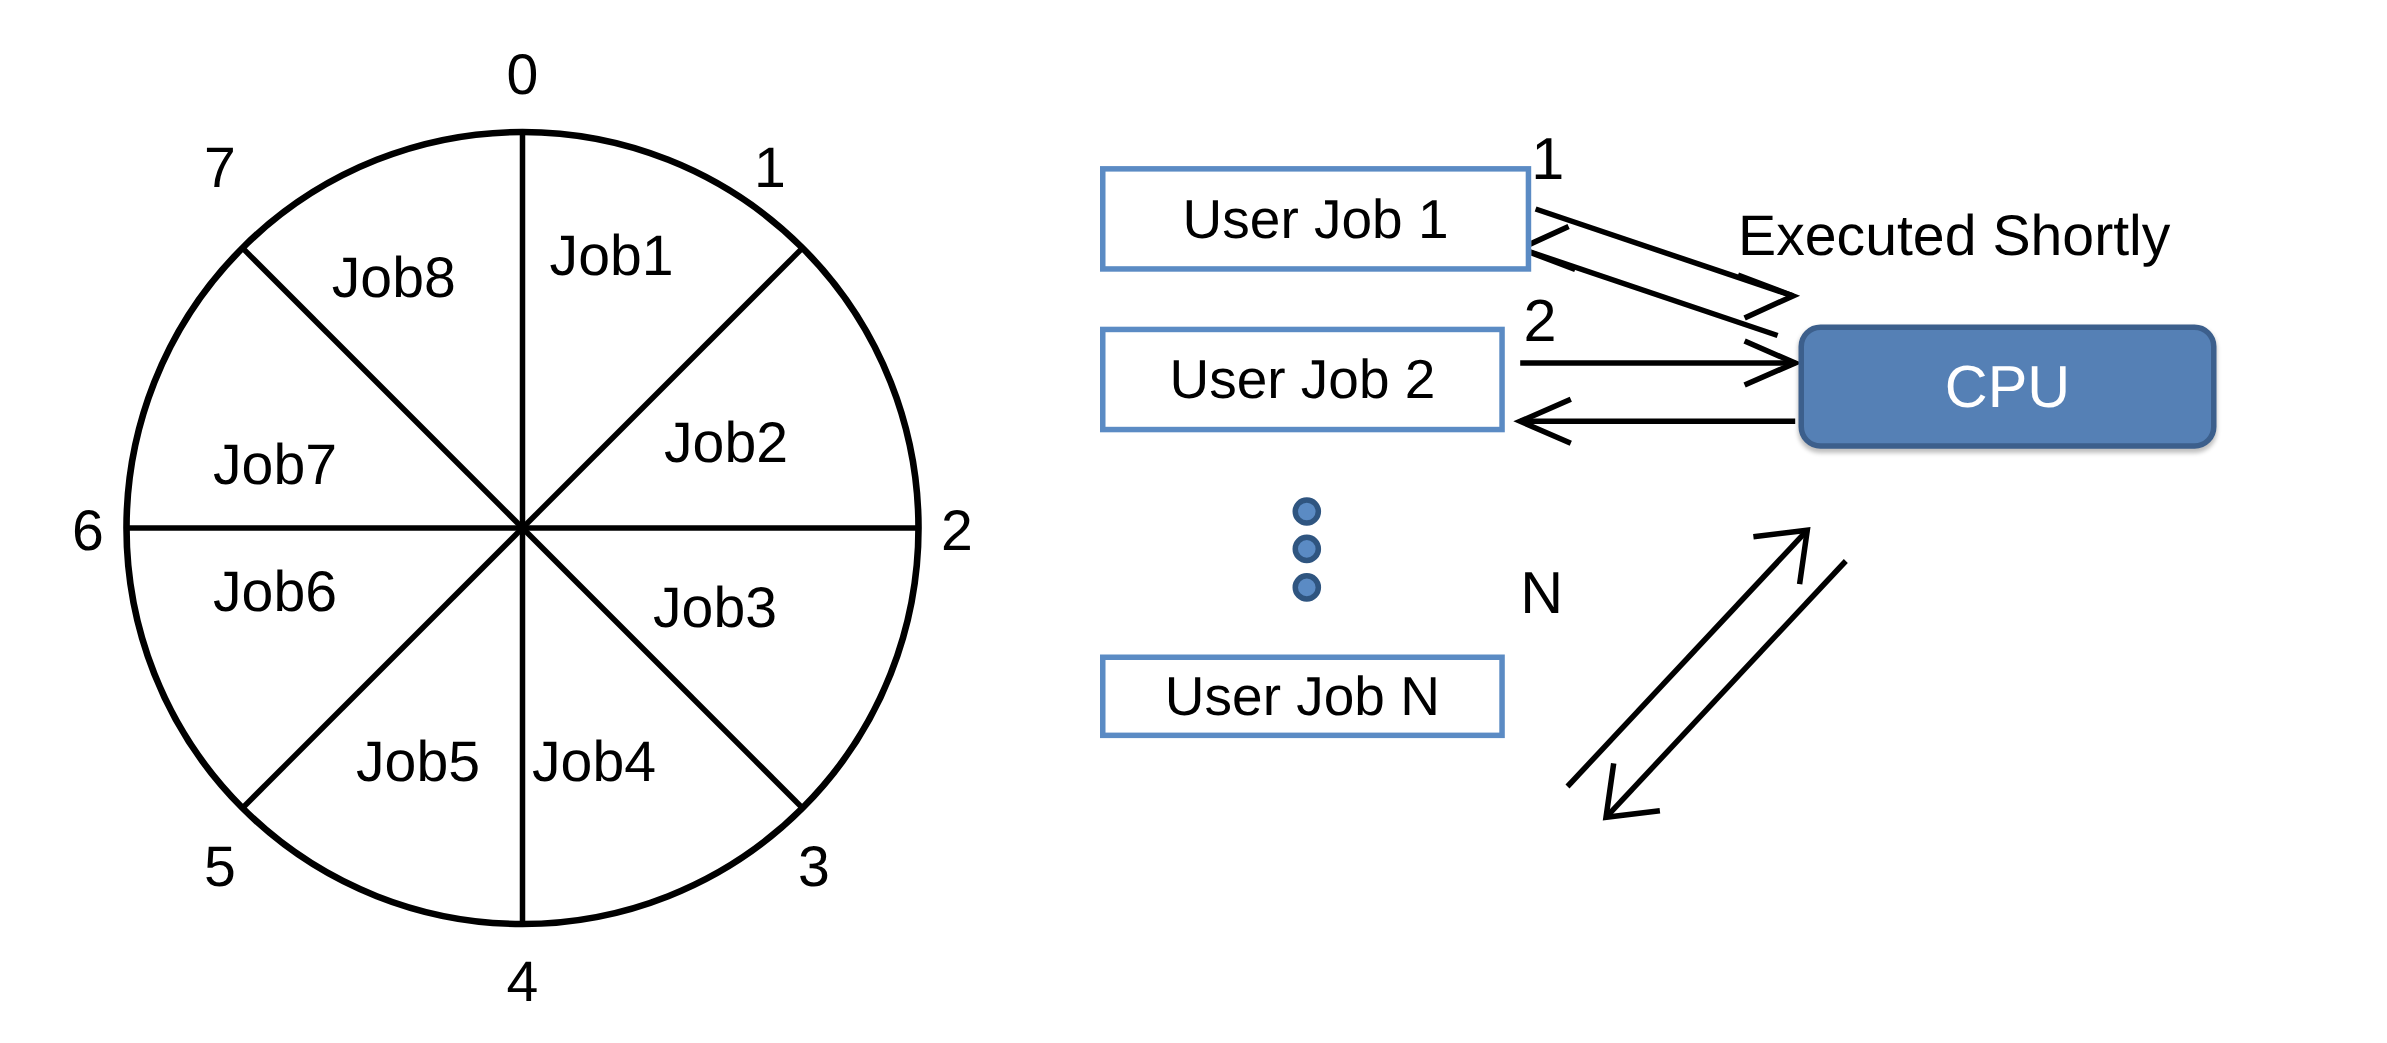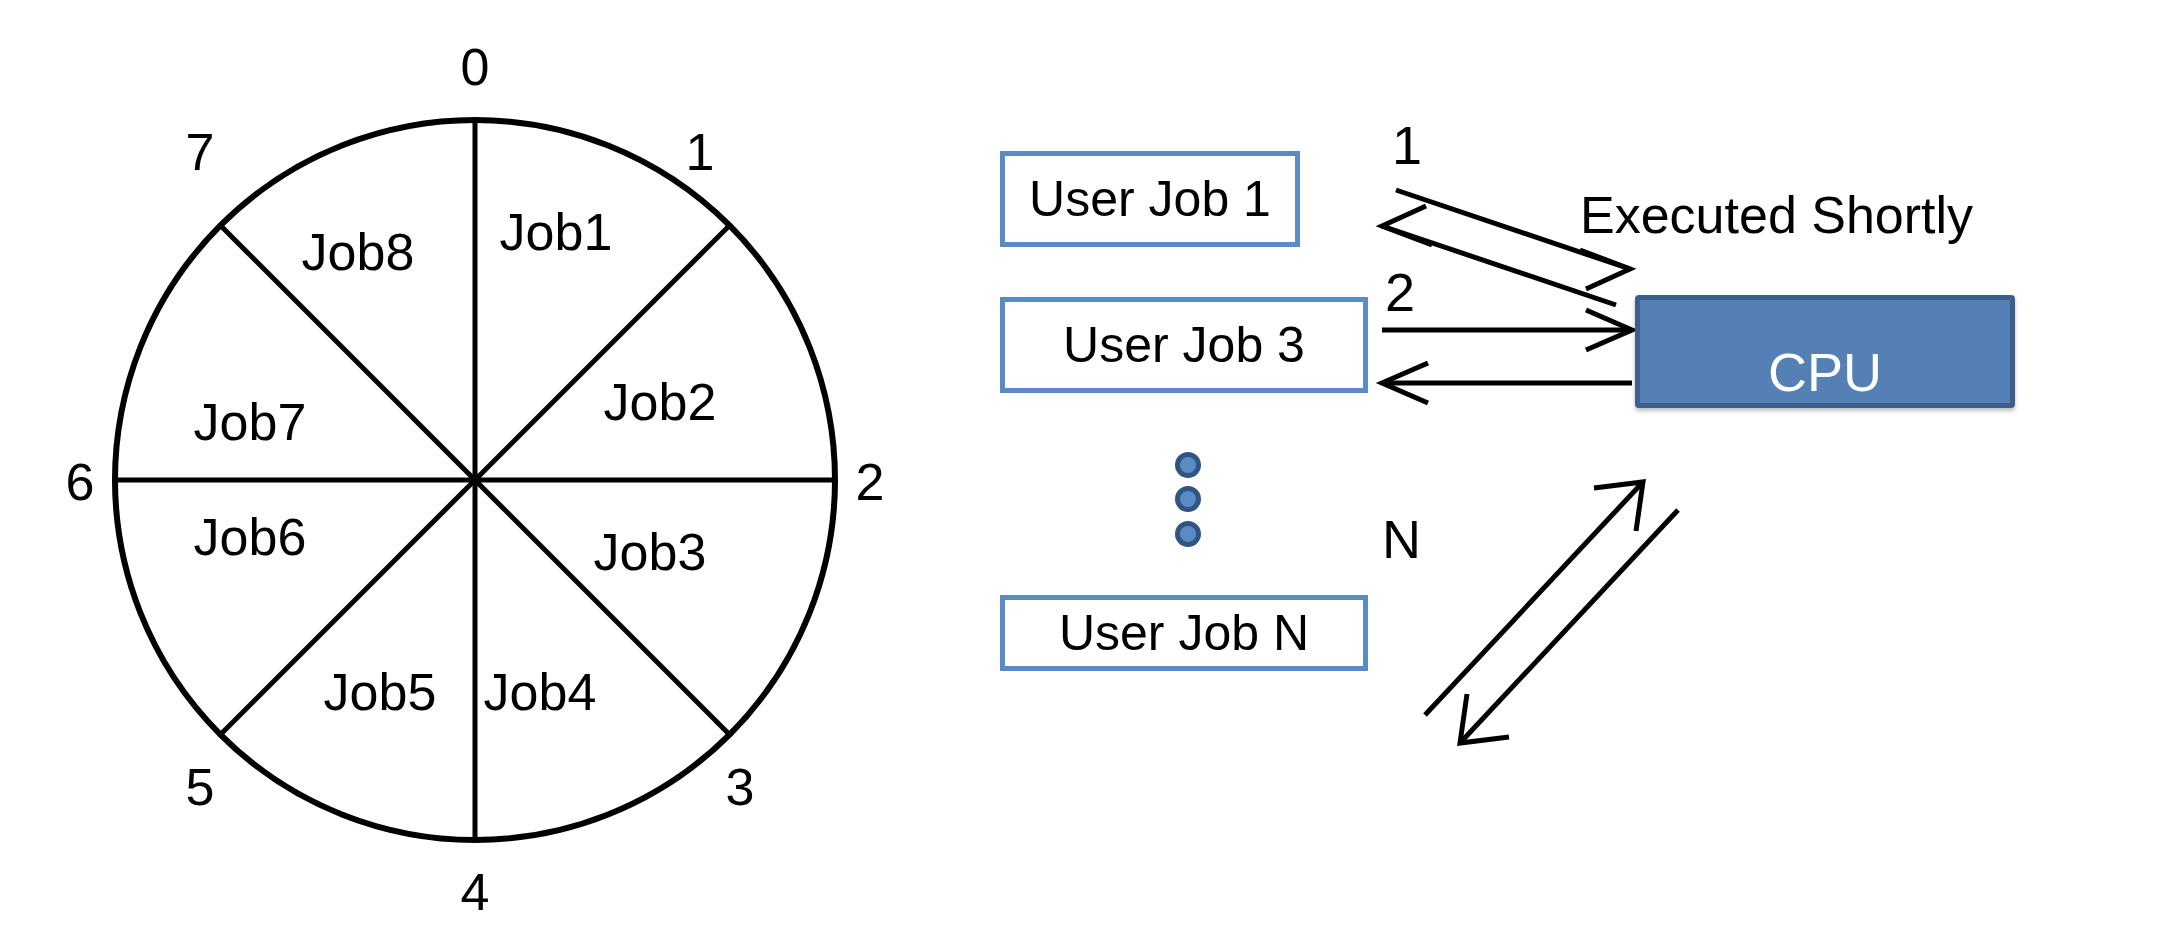--- a/index.html
+++ b/index.html
@@ -55,23 +55,23 @@
     font-size: 50px;
     color: #000000;
     font-family: "Liberation Sans", sans-serif;
     white-space: nowrap;
   }
   .cpu-box {
     position: absolute;
     box-sizing: border-box;
     background: #5580B5;
     border: 5px solid #3C5F8C;
-    border-radius: 4px;
+    border-radius: 20px;
     display: flex;
-    align-items: flex-end;
+    align-items: center;
     justify-content: center;
     box-shadow: 0 3px 4px rgba(0,0,0,0.25);
   }
   .cpu-label {
     font-size: 54px;
     color: #ffffff;
     font-family: "Liberation Sans", sans-serif;
   }
   .flow-num {
     position: absolute;
@@ -166,26 +166,26 @@
     <text class="sector-label" x="556" y="250" text-anchor="middle">Job1</text>
     <text class="sector-label" x="660" y="420" text-anchor="middle">Job2</text>
     <text class="sector-label" x="650" y="570" text-anchor="middle">Job3</text>
     <text class="sector-label" x="540" y="710" text-anchor="middle">Job4</text>
     <text class="sector-label" x="380" y="710" text-anchor="middle">Job5</text>
     <text class="sector-label" x="250" y="555" text-anchor="middle">Job6</text>
     <text class="sector-label" x="250" y="440" text-anchor="middle">Job7</text>
     <text class="sector-label" x="358" y="270" text-anchor="middle">Job8</text>
   </svg>
 
-  <div class="job-box" style="left:1000px; top:151px; width:300px; height:96px;">
+  <div class="job-box" style="left:1000px; top:151px; width:392px; height:96px;">
     <span class="job-box-label">User Job 1</span>
   </div>
 
   <div class="job-box" style="left:1000px; top:297px; width:368px; height:96px;">
-    <span class="job-box-label">User Job 3</span>
+    <span class="job-box-label">User Job 2</span>
   </div>
 
   <div class="job-box" style="left:1000px; top:595px; width:368px; height:76px;">
     <span class="job-box-label">User Job N</span>
   </div>
 
   <div class="cpu-box" style="left:1635px; top:295px; width:380px; height:113px;">
     <span class="cpu-label">CPU</span>
   </div>
 

